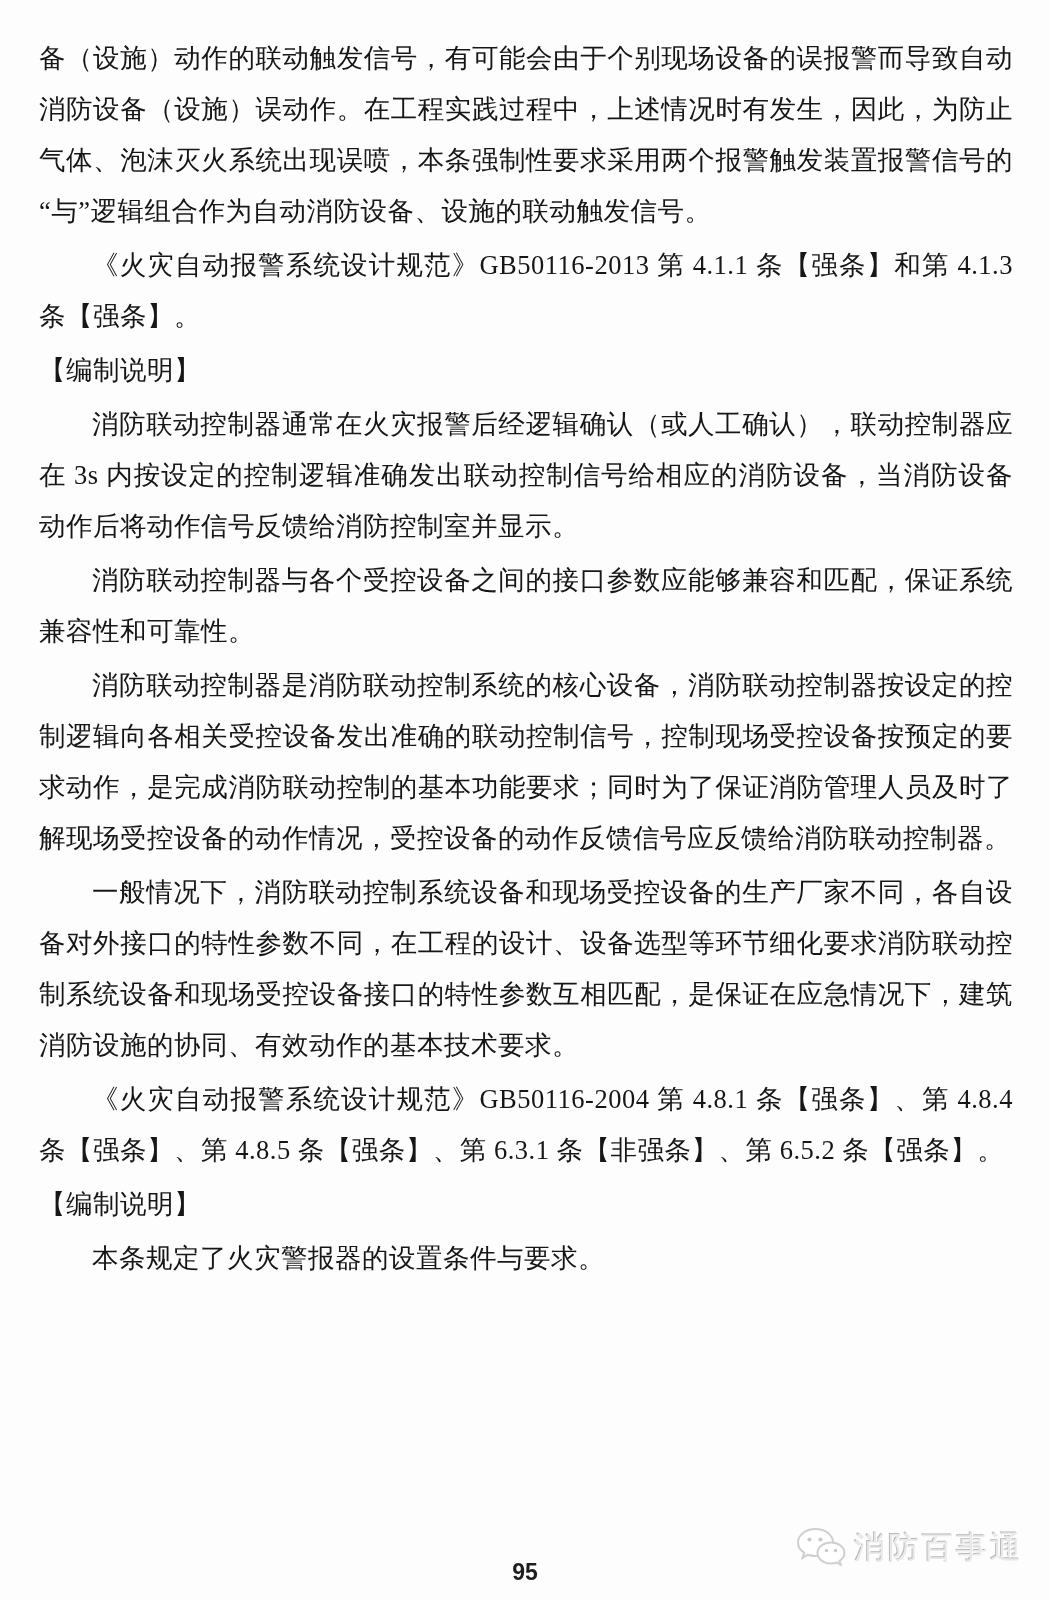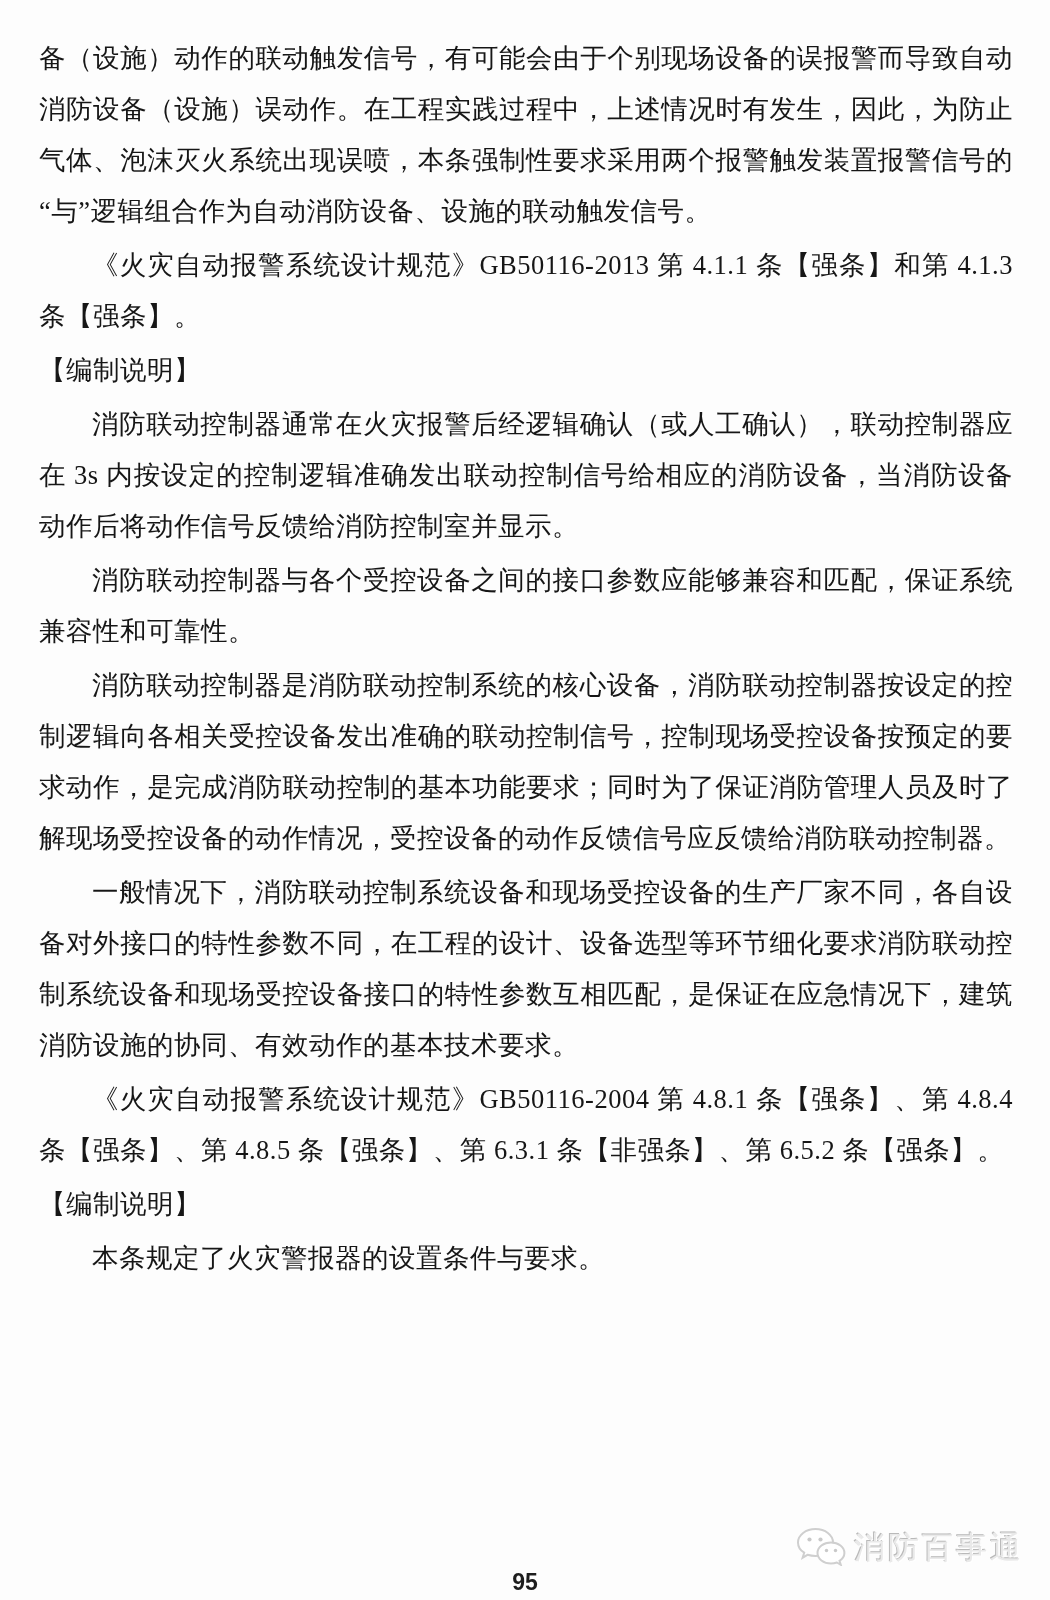--- a/index.html
+++ b/index.html
@@ -44,21 +44,21 @@
   .watermark-text {
     font-size: 31px;
     letter-spacing: 3px;
     color: #e9e9e9;
     text-shadow: 1px 1px 0 #ffffff, -1px -1px 0 #b9b9b9, 0 0 1px #c6c6c6;
     font-weight: 500;
   }
   .watermark-icon { display: block; }
   .page-number {
     position: absolute;
-    bottom: 4px;
+    bottom: 14px;
     left: 0;
     width: 100%;
     text-align: center;
     font-family: "Liberation Sans", "DejaVu Sans", sans-serif;
     font-weight: 700;
     font-size: 23px;
     color: #1d1d1d;
   }
 </style>
 </head>

